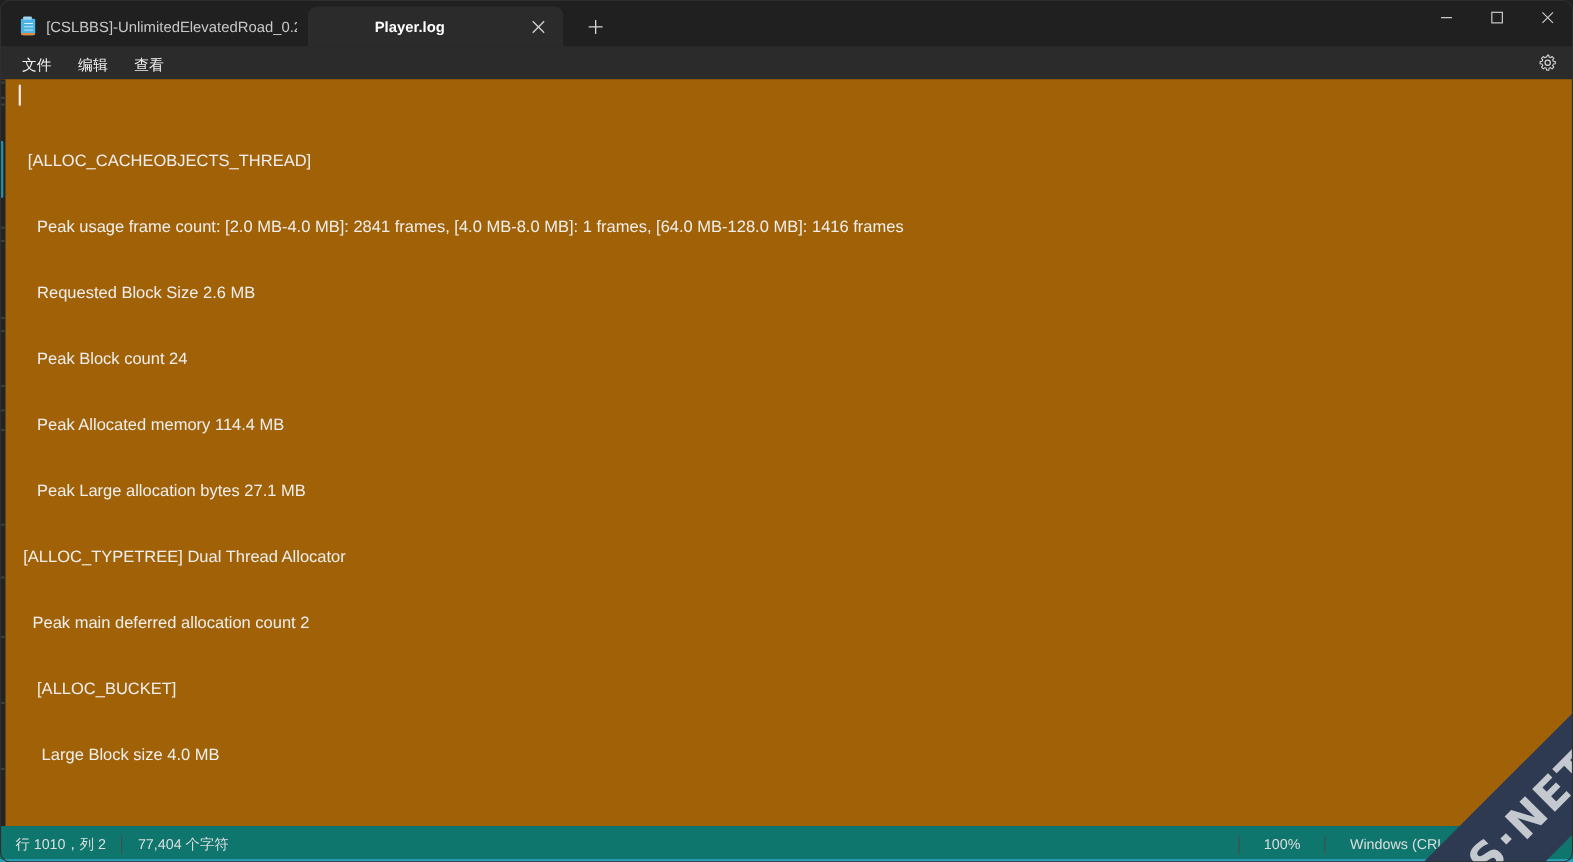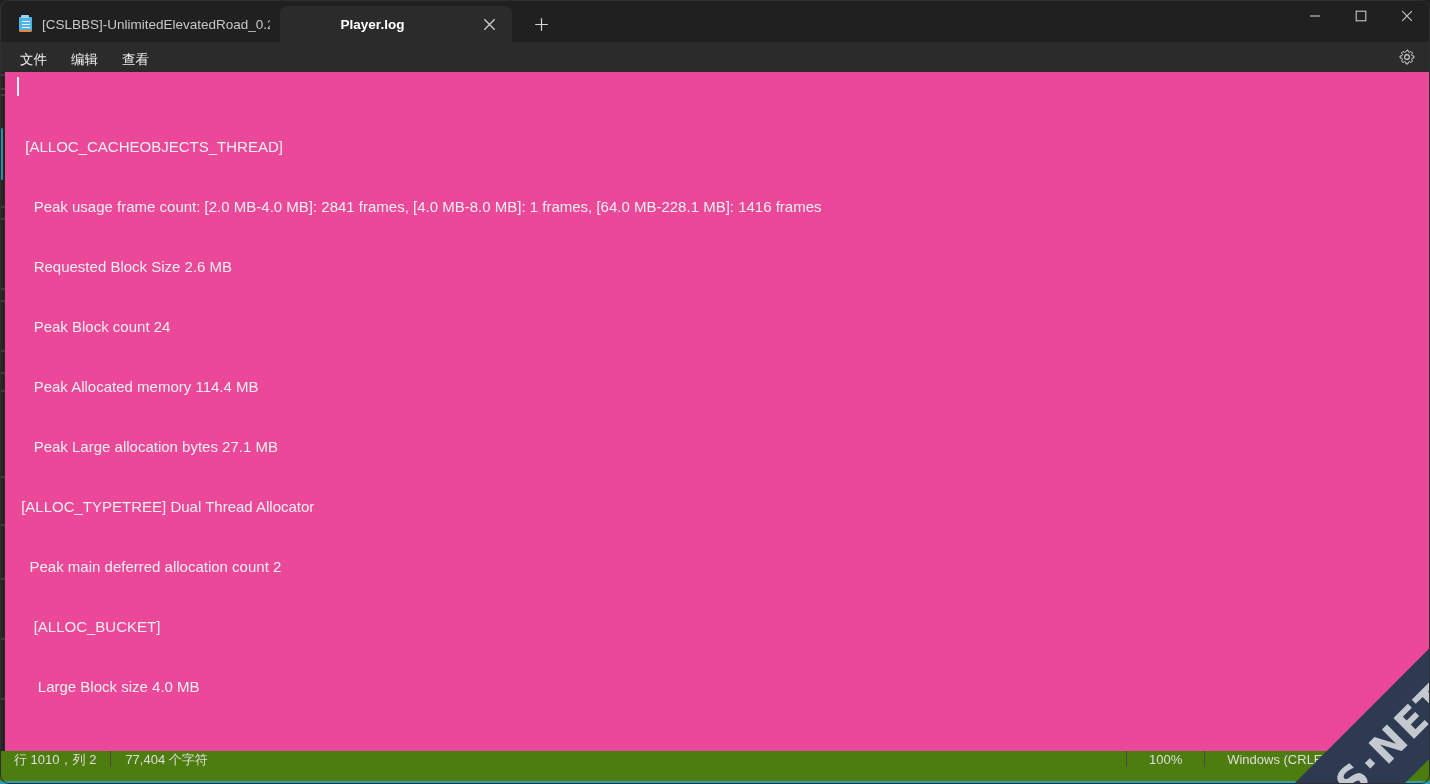--- a/index.html
+++ b/index.html
@@ -158,21 +158,21 @@
     display:flex; align-items:center; justify-content:center;
     border-radius:4px;
     color:#d5d5d5;
     cursor:default;
   }
 
   
   .editor-wrap {
     position:relative;
     flex:1 1 auto;
-    background:#ec4899;
+    background:#a16207;
     overflow:hidden;
   }
   .left-rail {
     position:absolute;
     left:0; top:0; bottom:0;
     width:5px;
     background:#242424;
     z-index:5;
   }
   .rail-mark {
@@ -208,23 +208,23 @@
     width:1.5px; height:19px;
     background:#f0f0f0;
     animation:blink 1.06s steps(1,end) infinite;
   }
   @keyframes blink { 0%,49%{opacity:1} 50%,100%{opacity:0} }
 
   
   .statusbar {
     height:33px;
     flex:0 0 33px;
-    background:#4d7c0f;
-    display:flex;
-    align-items:flex-start;
+    background:#0f766e;
+    display:flex;
+    align-items:center;
     font-size:13px;
     color:#dedede;
     position:relative;
     padding-left:14px;
   }
   .sb-item { padding:0 14px; white-space:nowrap; cursor:default; }
   .sb-item.first { padding-left:0; }
   .sb-sep {
     width:1px; height:16px; background:#4a4a4a;
   }
@@ -358,21 +358,21 @@
       <div class="rail-mark" style="top:318px;height:2px;"></div>
       <div class="rail-mark" style="top:404px;height:2px;"></div>
       <div class="rail-mark" style="top:452px;height:2px;"></div>
       <div class="rail-mark" style="top:506px;height:2px;"></div>
       <div class="rail-mark" style="top:566px;height:2px;"></div>
       <div class="rail-mark" style="top:626px;height:2px;"></div>
     </div>
     <div class="editor">
       <div class="caret"></div>
       <div class="line">  [ALLOC_CACHEOBJECTS_THREAD]</div>
-      <div class="line">    Peak usage frame count: [2.0 MB-4.0 MB]: 2841 frames, [4.0 MB-8.0 MB]: 1 frames, [64.0 MB-228.1 MB]: 1416 frames</div>
+      <div class="line">    Peak usage frame count: [2.0 MB-4.0 MB]: 2841 frames, [4.0 MB-8.0 MB]: 1 frames, [64.0 MB-128.0 MB]: 1416 frames</div>
       <div class="line">    Requested Block Size 2.6 MB</div>
       <div class="line">    Peak Block count 24</div>
       <div class="line">    Peak Allocated memory 114.4 MB</div>
       <div class="line">    Peak Large allocation bytes 27.1 MB</div>
       <div class="line"> [ALLOC_TYPETREE] Dual Thread Allocator</div>
       <div class="line">   Peak main deferred allocation count 2</div>
       <div class="line">    [ALLOC_BUCKET]</div>
       <div class="line">     Large Block size 4.0 MB</div>
       
       

